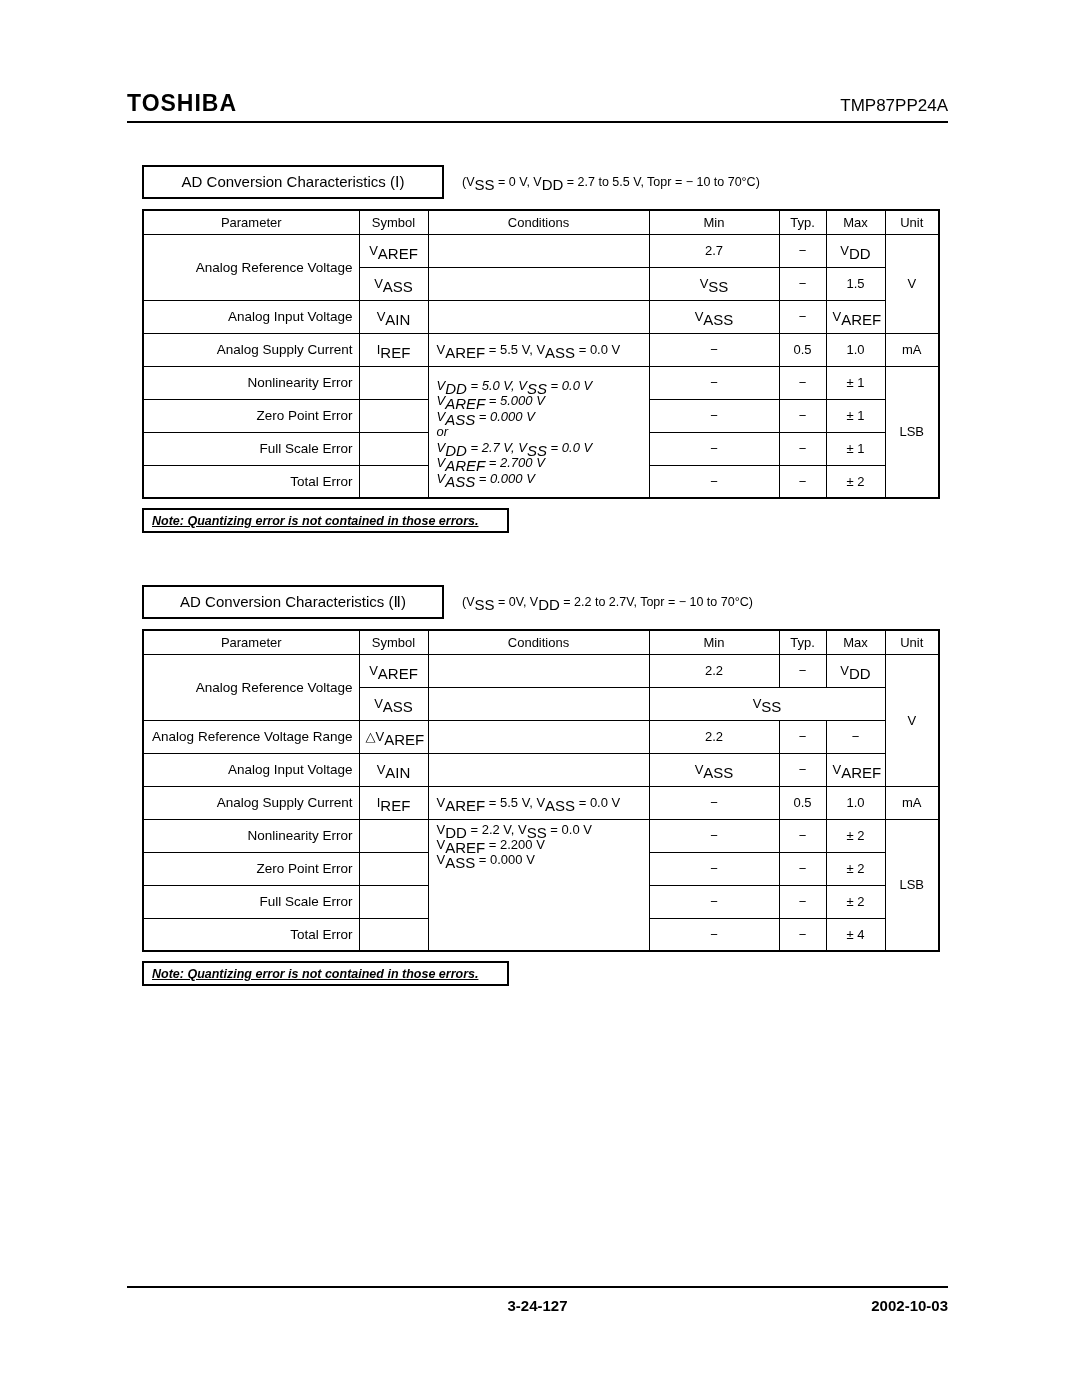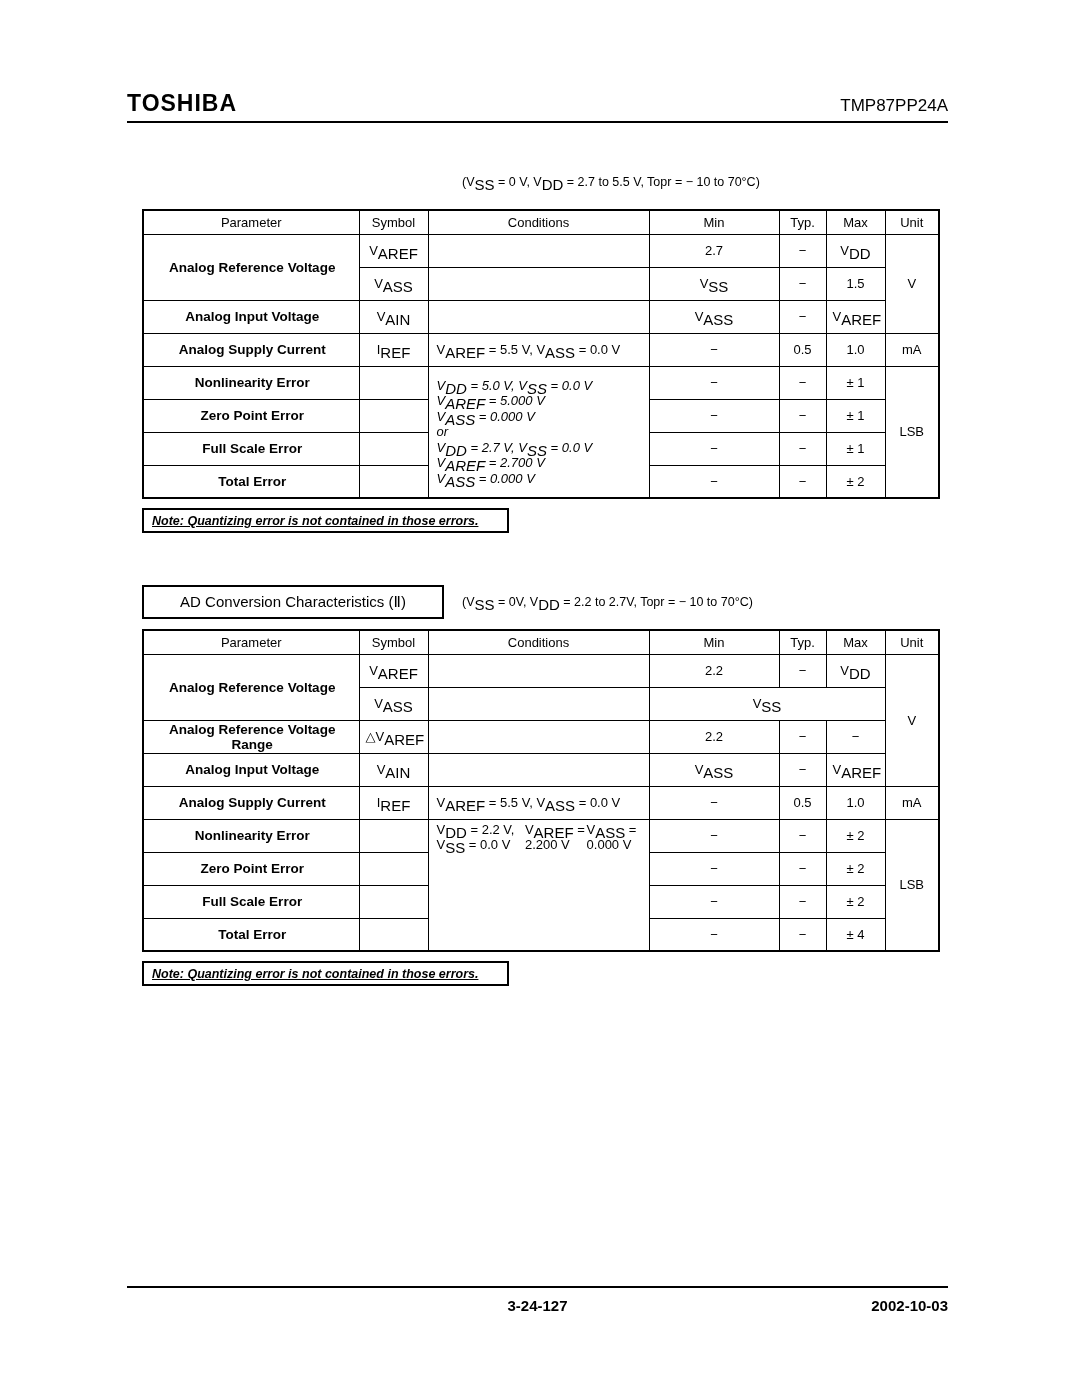--- a/index.html
+++ b/index.html
@@ -31,24 +31,24 @@
     position:absolute; left:142px; border-collapse:collapse; table-layout:fixed;
     width:796px; border:2px solid #000;
   }
   .t1 { top:209px; }
   .t2 { top:629px; }
   table.spec td {
     border:1px solid #000; font-size:13px; height:33px;
     padding:1px 6px; text-align:center; vertical-align:middle;
   }
   table.spec tr.thead td { height:24px; padding:1px 4px; }
-  table.spec td.param { text-align:center; padding-left:8px; font-size:13.5px;font-weight:bold; }
+  table.spec td.param { text-align:right; padding-left:8px; font-size:13.5px; }
   table.spec td.cond  { text-align:left; padding-left:8px; }
   td.multiline { white-space:pre-line; line-height:15.5px;font-style:italic; }
-  .spread-inner { display:flex; justify-content:space-between; height:126px; }
+  .spread-inner { display:flex; flex-direction:column; justify-content:flex-start; height:126px; }
   sub { font-size:15px; line-height:0; }
 
   col.c-param{width:216px;} col.c-sym{width:69px;} col.c-cond{width:221px;}
   col.c-min{width:130px;} col.c-typ{width:47px;} col.c-max{width:59px;} col.c-unit{width:54px;}
 
   
   .note-box {
     position:absolute; left:142px; width:367px; height:25px;
     border:2px solid #000; display:flex; align-items:center; padding-left:8px;
     font-size:12.5px; font-weight:bold; font-style:italic;text-decoration:underline;
@@ -63,20 +63,23 @@
 </style>
 </head>
 <body>
 
 <div class="page">
 
   <div class="brand">TOSHIBA</div>
   <div class="part">TMP87PP24A</div>
   <div class="header-rule"></div>
 
+  <div class="section-title-box s1box">
+    <span>AD Conversion Characteristics (Ⅰ)</span>
+  </div>
   <div class="section-cond s1cond">(V<sub>SS</sub> = 0 V, V<sub>DD</sub> = 2.7 to 5.5 V, Topr = − 10 to 70°C)</div>
 
   <table class="spec t1">
     <colgroup>
       <col class="c-param">
         <col class="c-sym">
         <col class="c-cond">
       <col class="c-min">
         <col class="c-typ">
         <col class="c-max">

